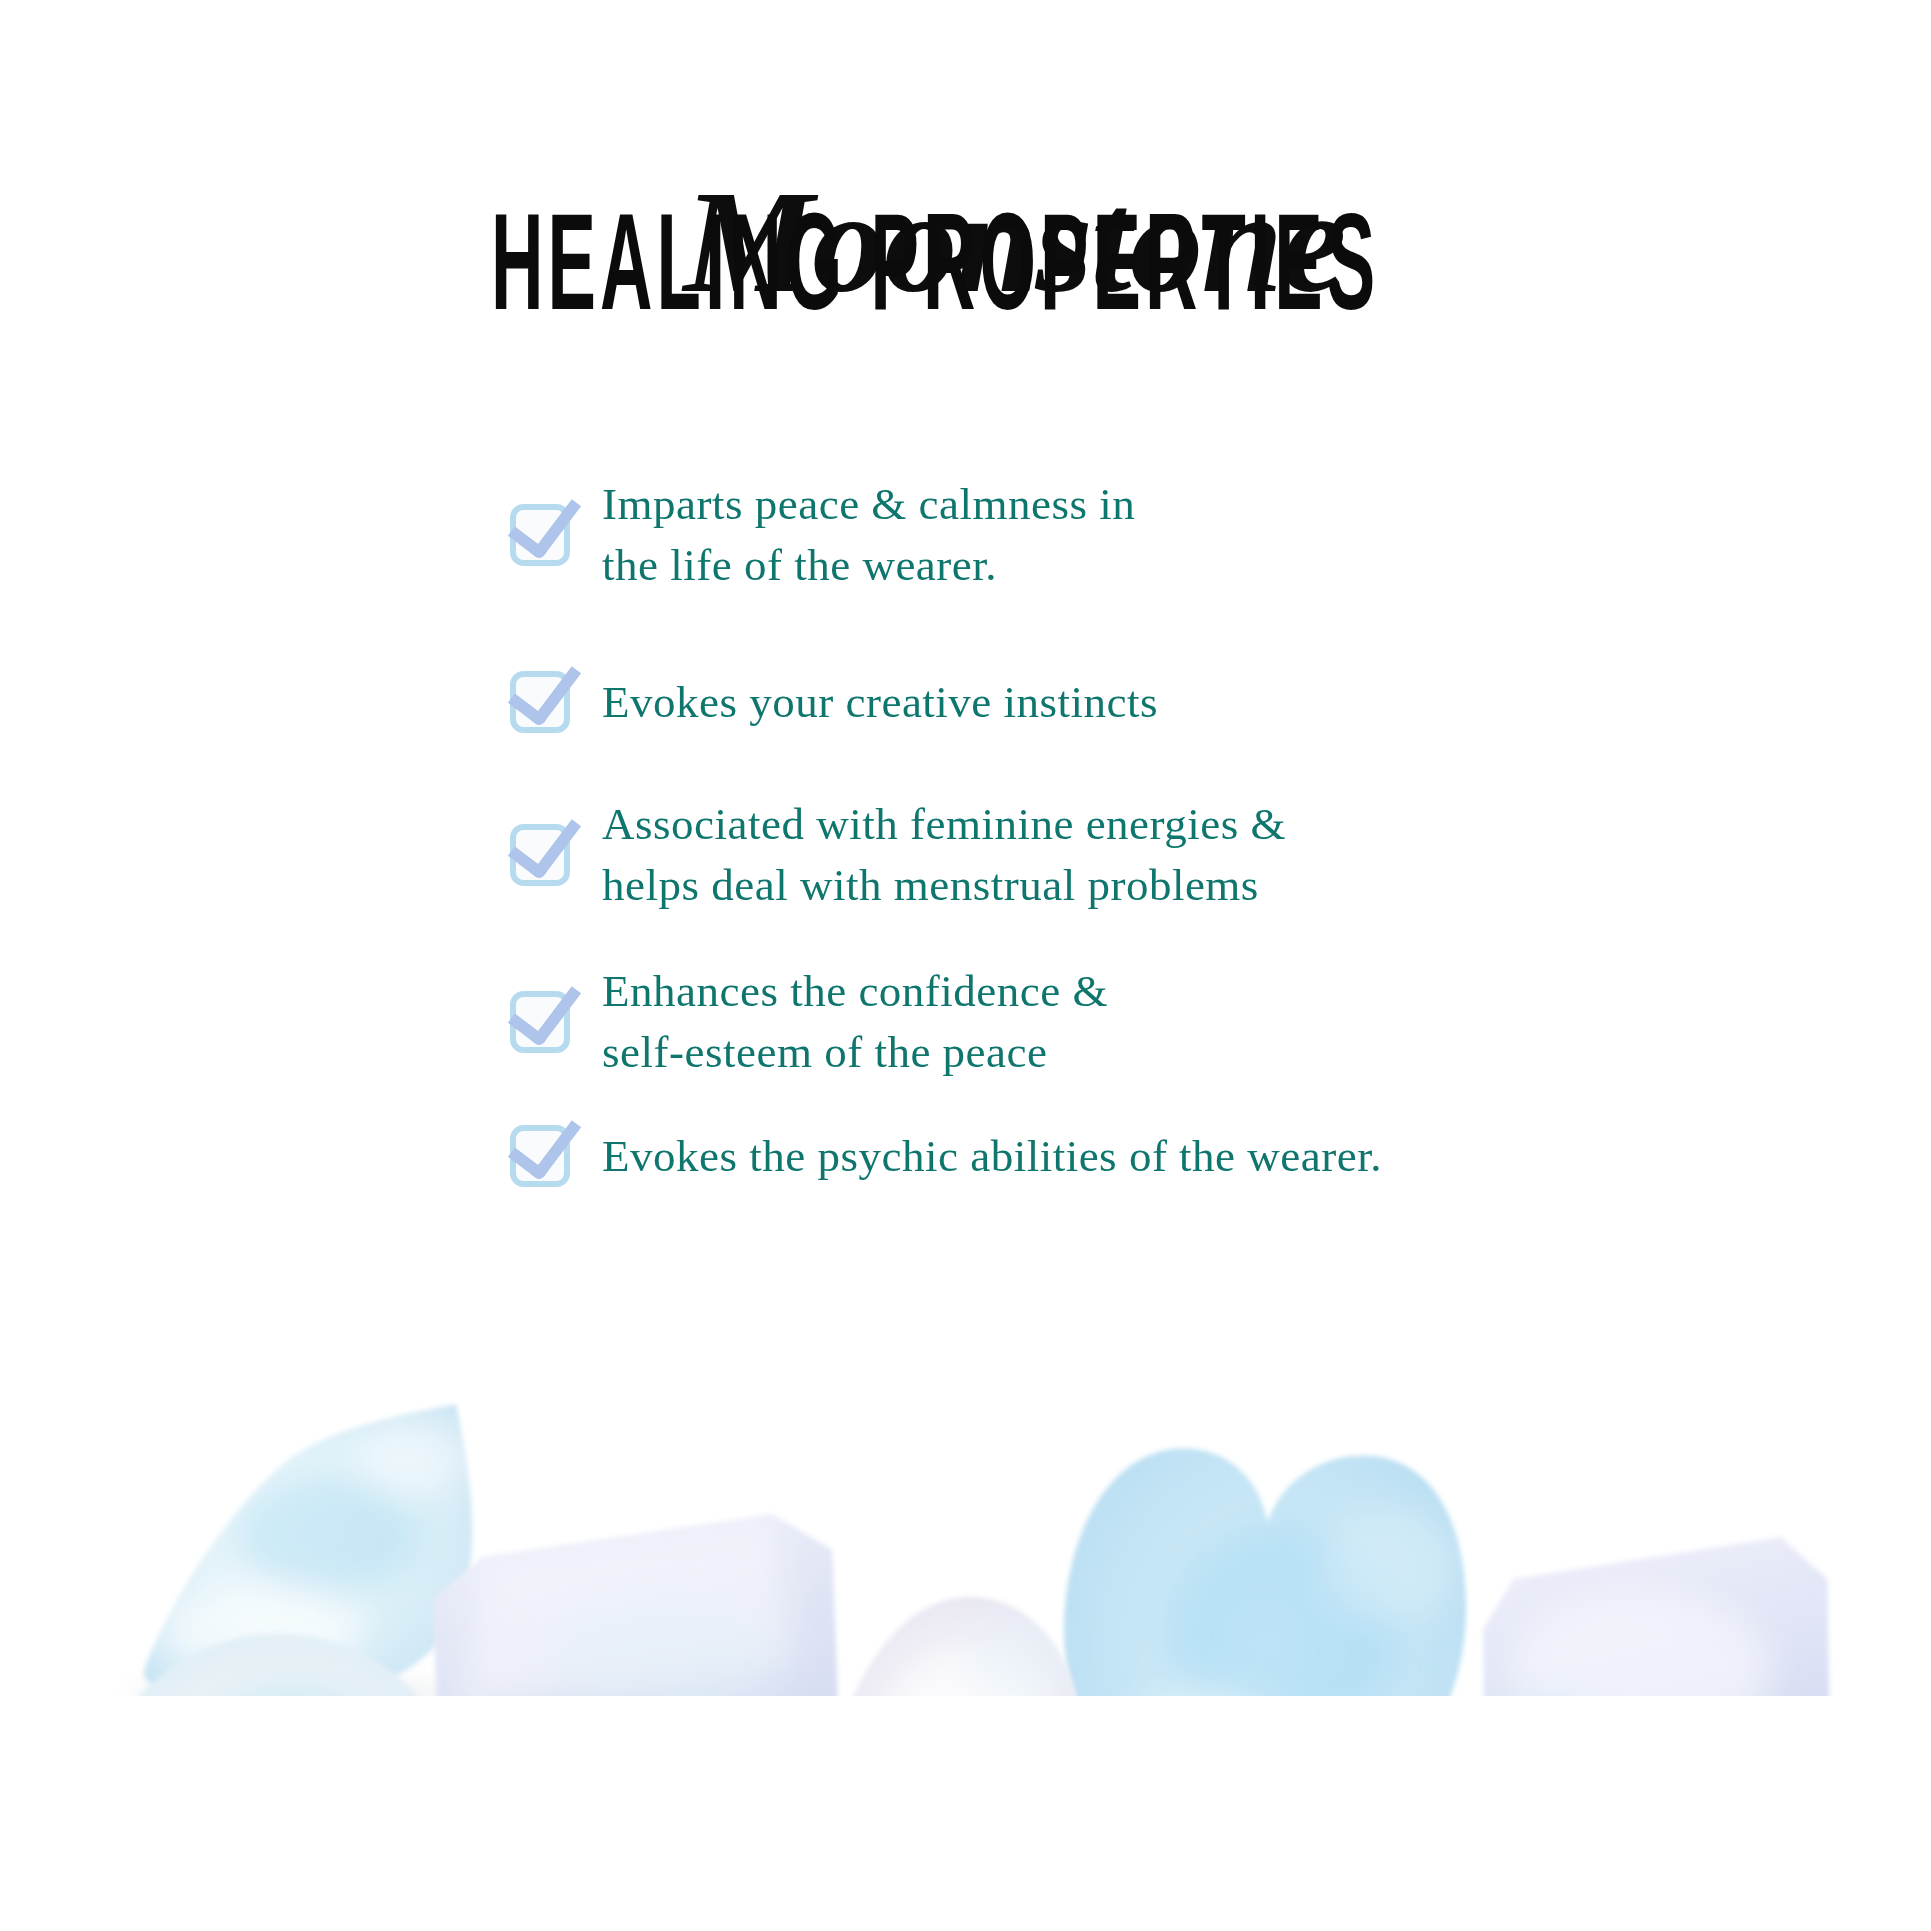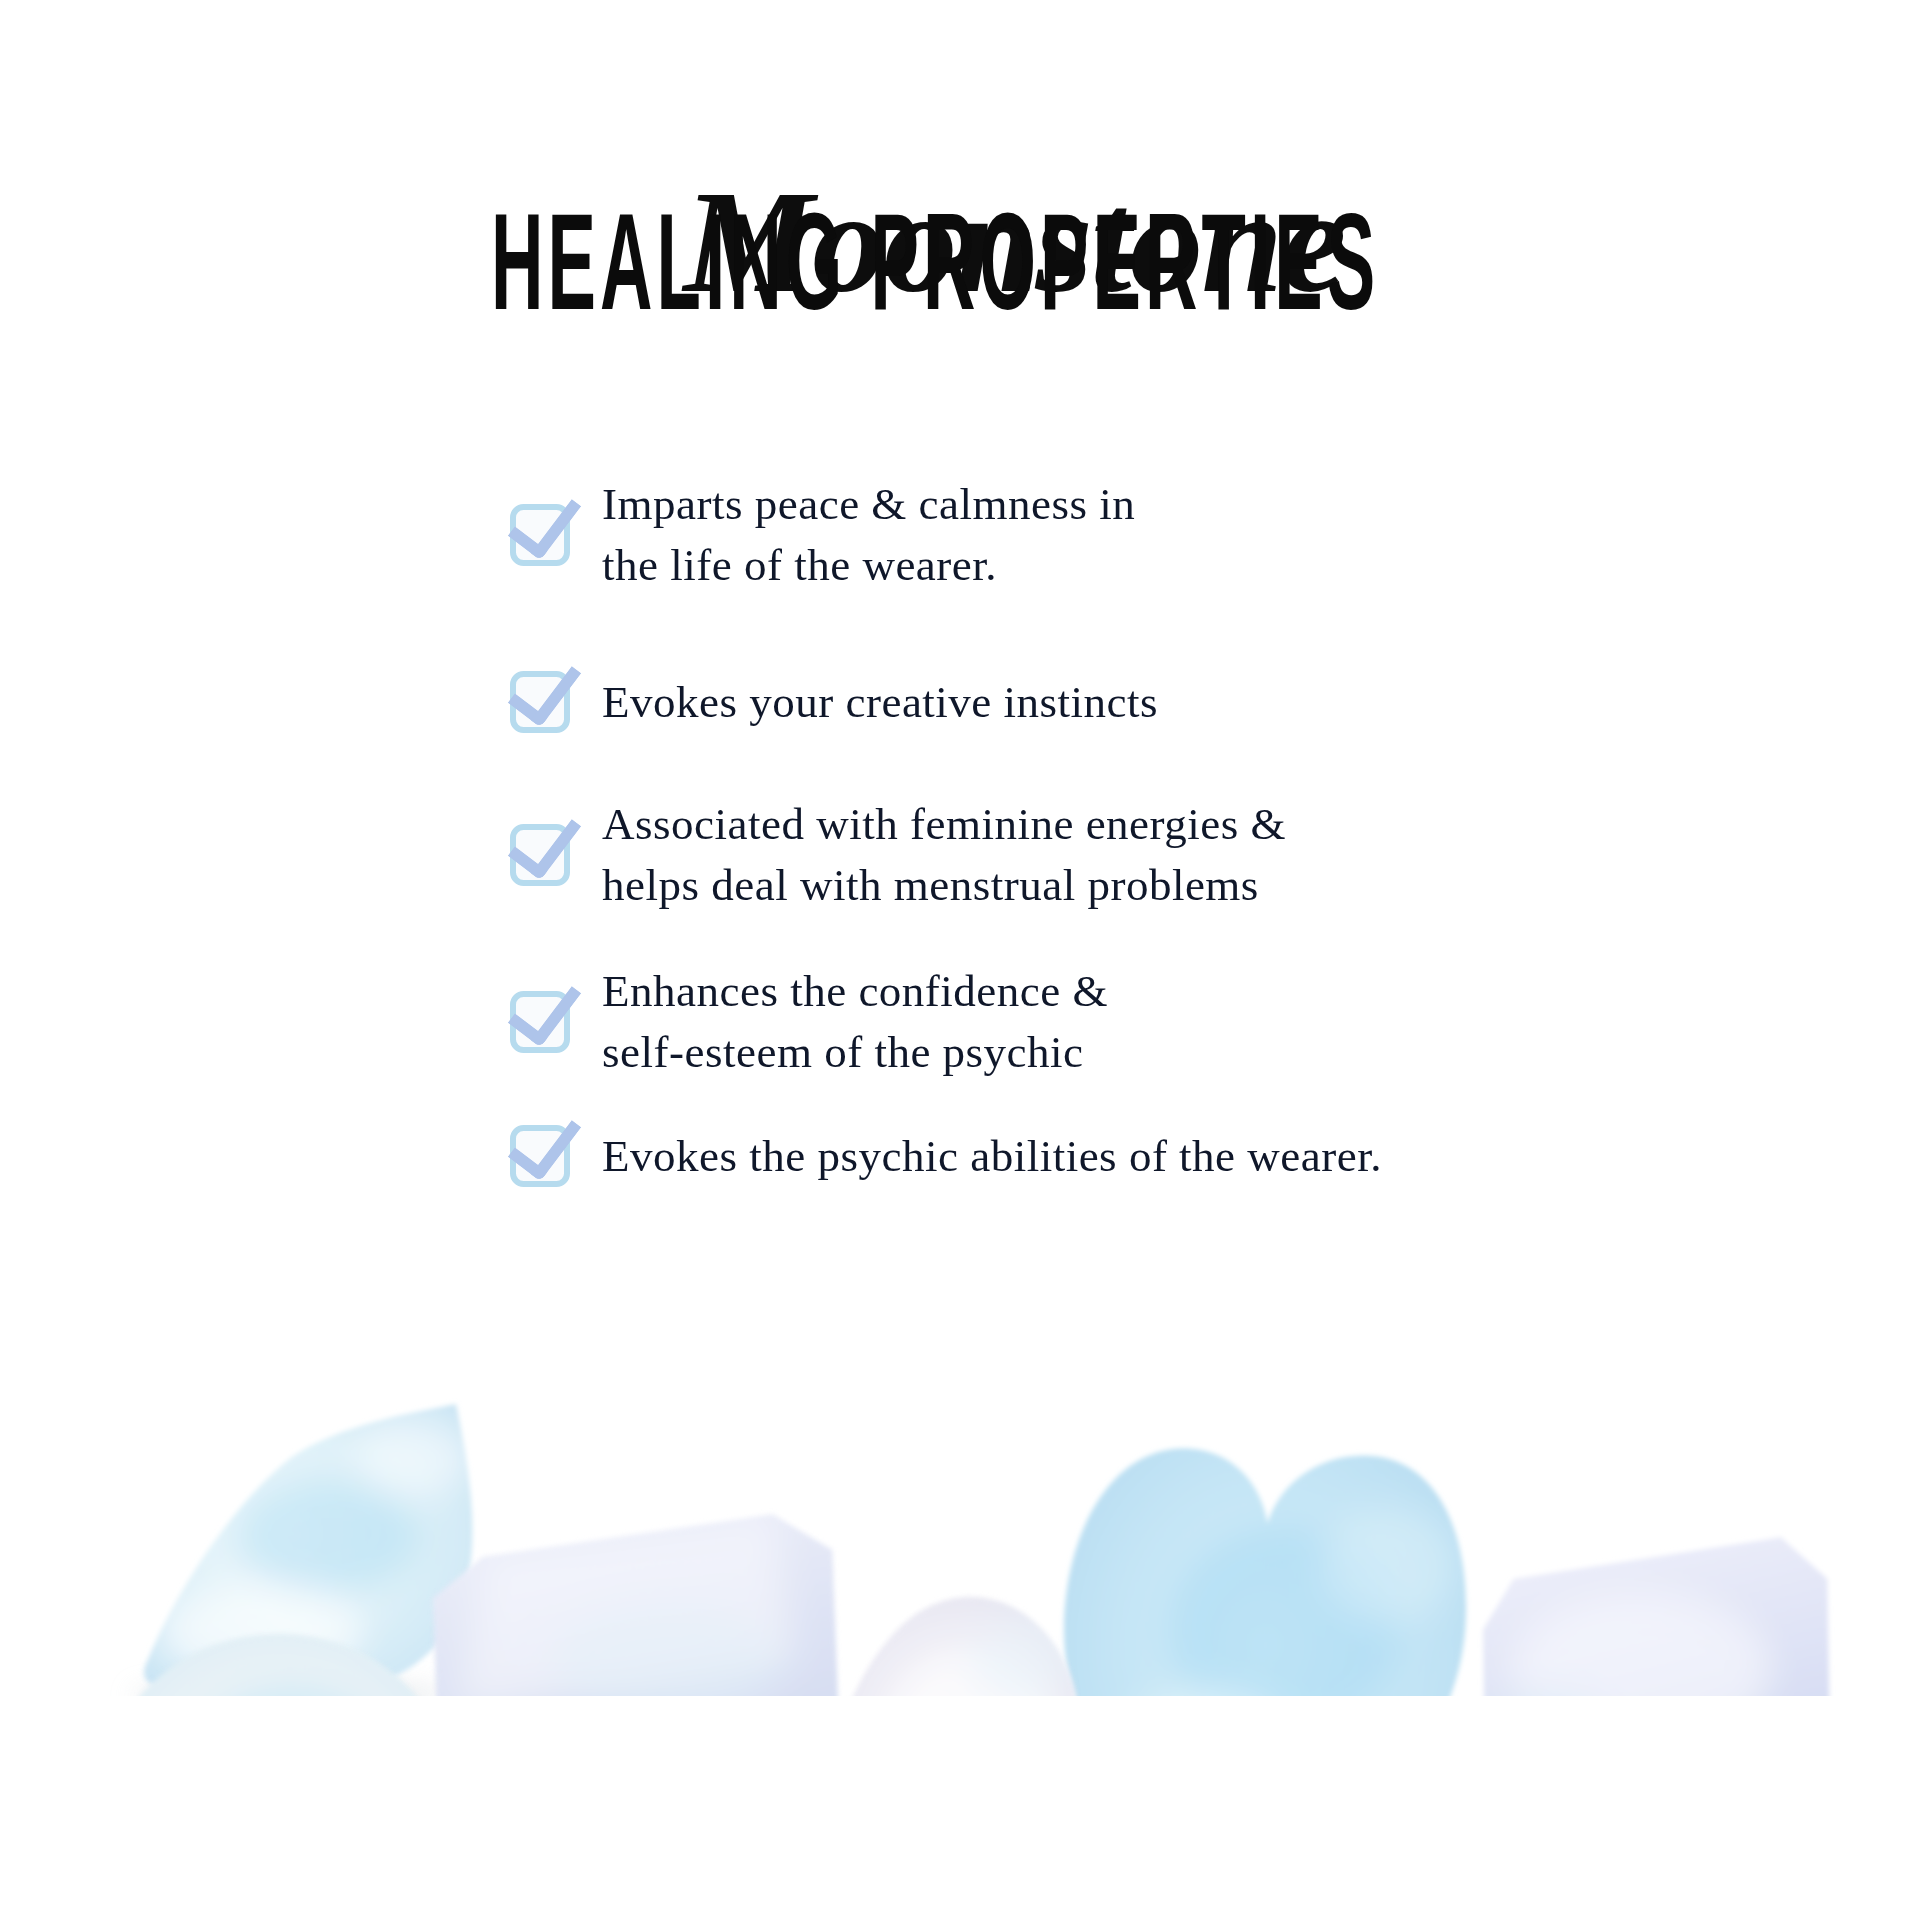--- a/index.html
+++ b/index.html
@@ -12,21 +12,21 @@
     font-family:"Liberation Serif", serif;font-style:italic;font-weight:700;
     font-size:147px;line-height:164px;letter-spacing:-1.9px;color:#0d0d0d;
   }
   .subtitle-wrap{position:absolute;left:97px;width:1834px;top:189px;text-align:left;}
   .subtitle{
     display:inline-block;font-family:"Liberation Sans", sans-serif;font-weight:700;
     font-size:137px;line-height:145px;letter-spacing:7.7px;white-space:nowrap;
     transform:scaleX(0.53);transform-origin:50% 50%;color:#0b0b0b;
   }
   .check-item{
-    position:absolute;left:510px;display:flex;align-items:center;gap:32px;color:#0f172a;
+    position:absolute;left:510px;display:flex;align-items:center;gap:32px;color:#0f766e;
   }
   .check-item .text{font-size:45px;line-height:61px;letter-spacing:0.5px;}
   .checkbox{
     width:48px;height:50px;border:6.8px solid #b6dbee;border-radius:13.5px;
     background:#f9fbfd;position:relative;flex:0 0 auto;
   }
   .checkbox .check{
     position:absolute;left:7.7px;top:-23px;width:29px;height:56px;
     border-right:12.6px solid #aec4ea;border-bottom:12.6px solid #aec4ea;
     border-bottom-right-radius:6.8px;transform:rotate(37deg);
@@ -77,21 +77,21 @@
       <div>helps deal with menstrual problems</div>
     </span>
   </div>
 
   <div class="check-item item-4">
     <span class="checkbox">
         <span class="check"></span>
       </span>
     <span class="text">
       <div>Enhances the confidence &amp;</div>
-      <div>self-esteem of the psychic</div>
+      <div>self-esteem of the peace</div>
     </span>
   </div>
 
   <div class="check-item item-5">
     <span class="checkbox">
         <span class="check"></span>
       </span>
     <span class="text">
       <div>Evokes the psychic abilities of the wearer.</div>
     </span>

